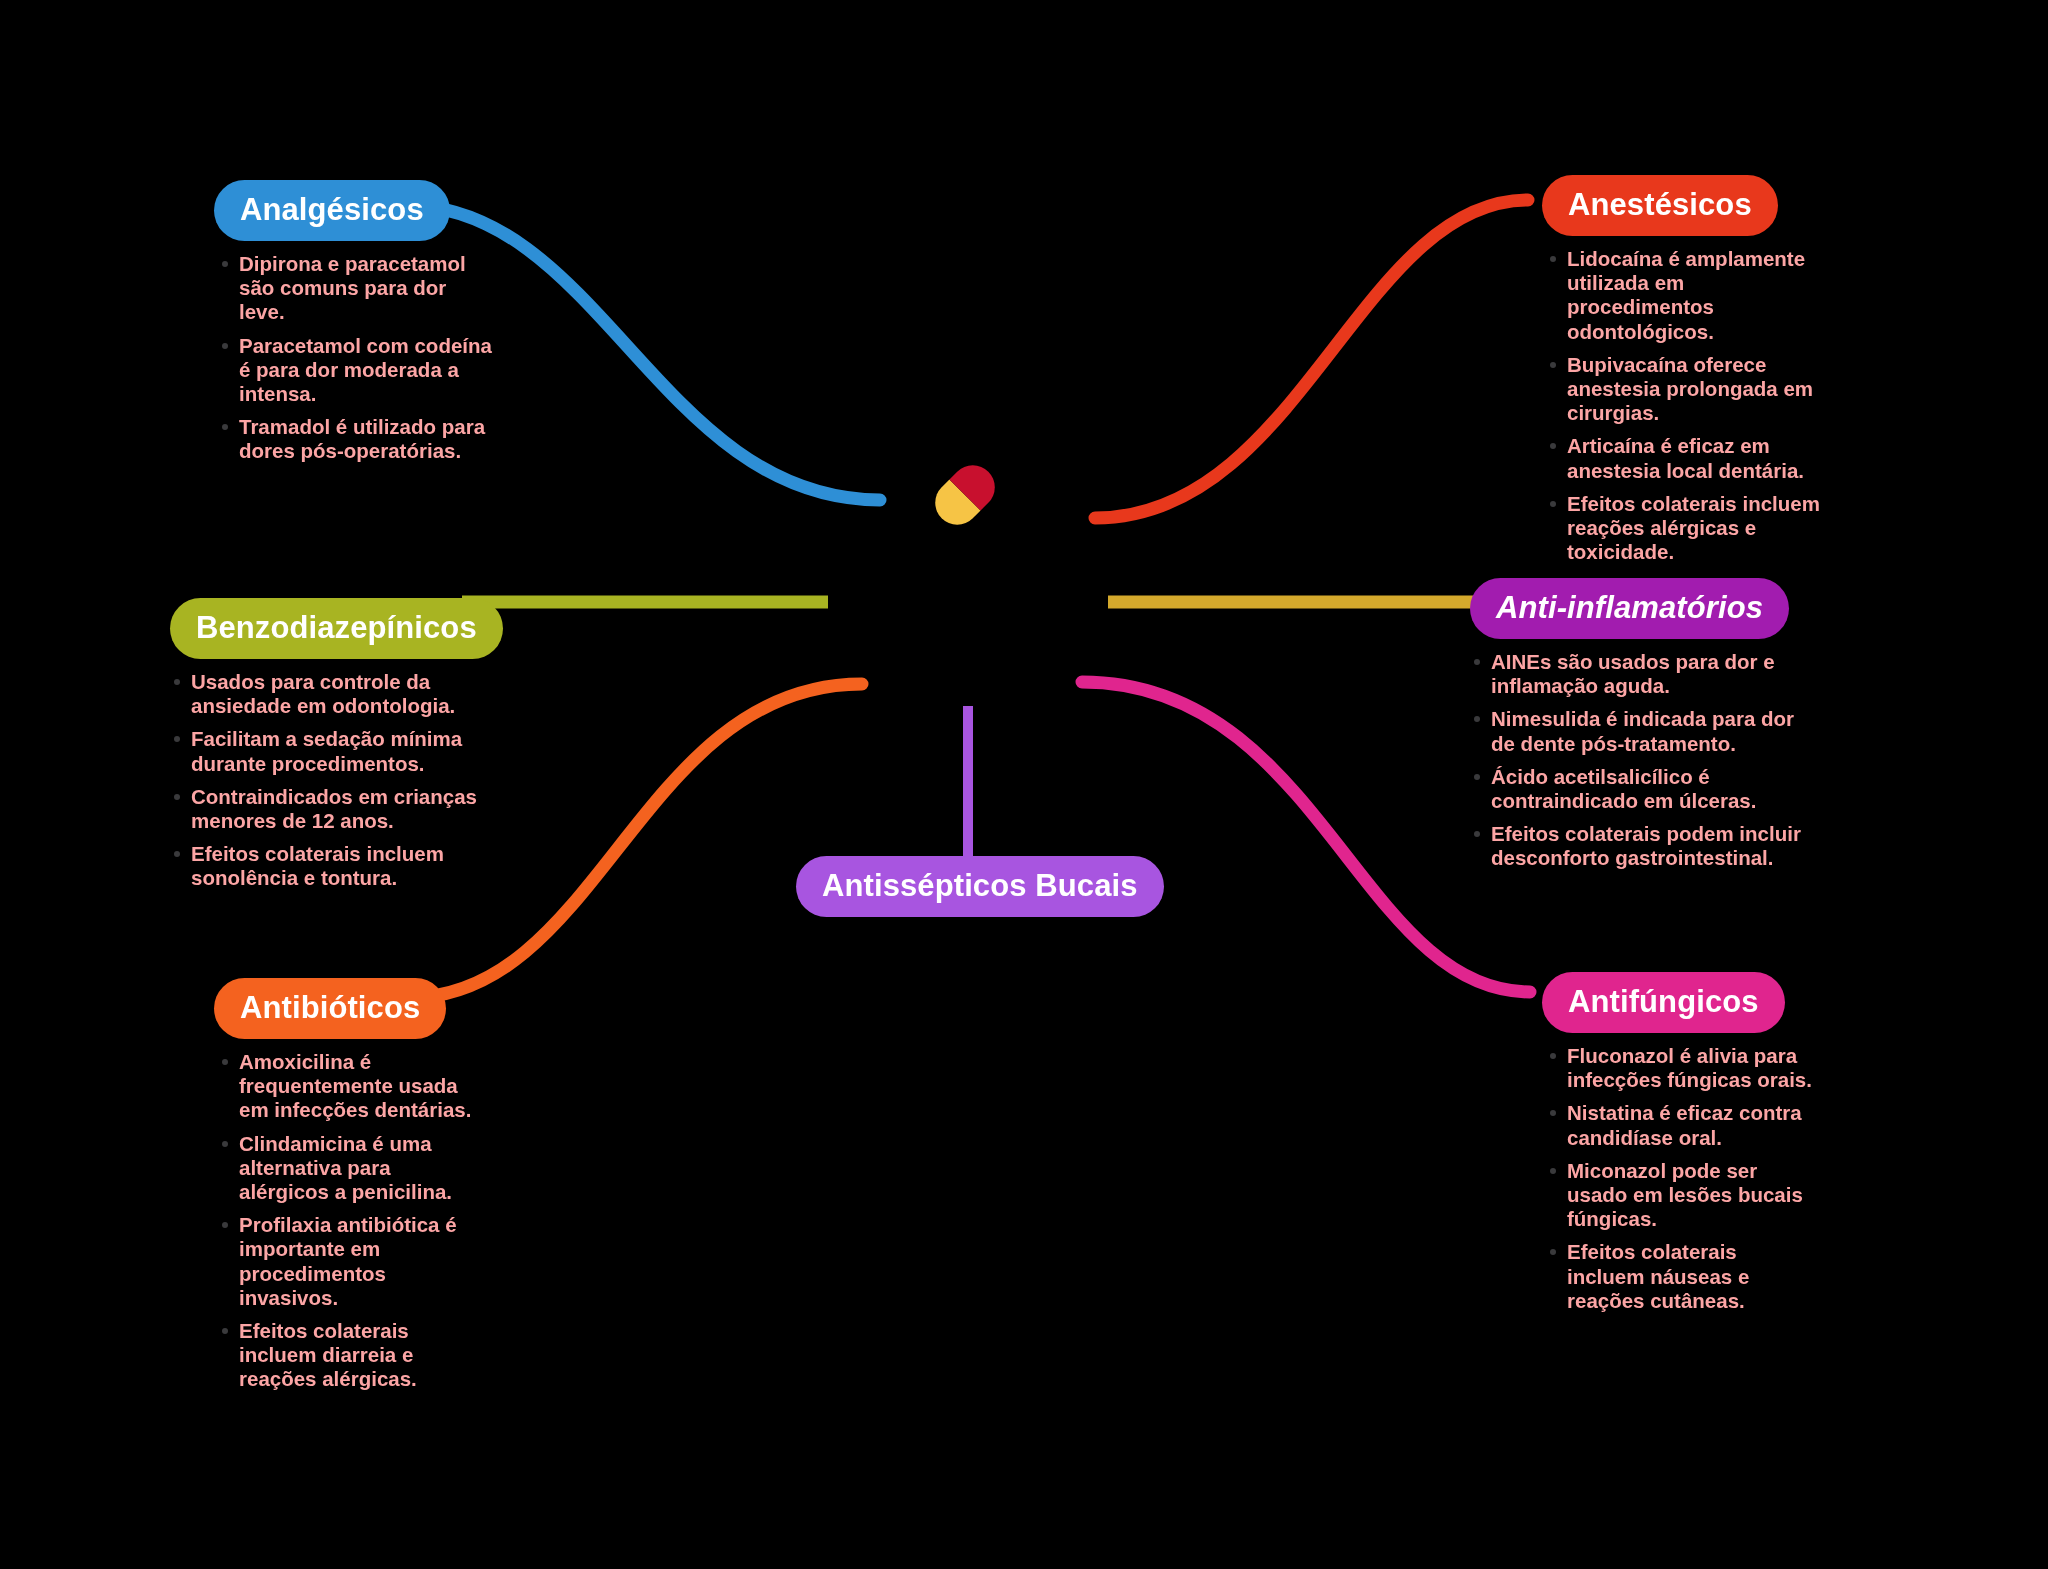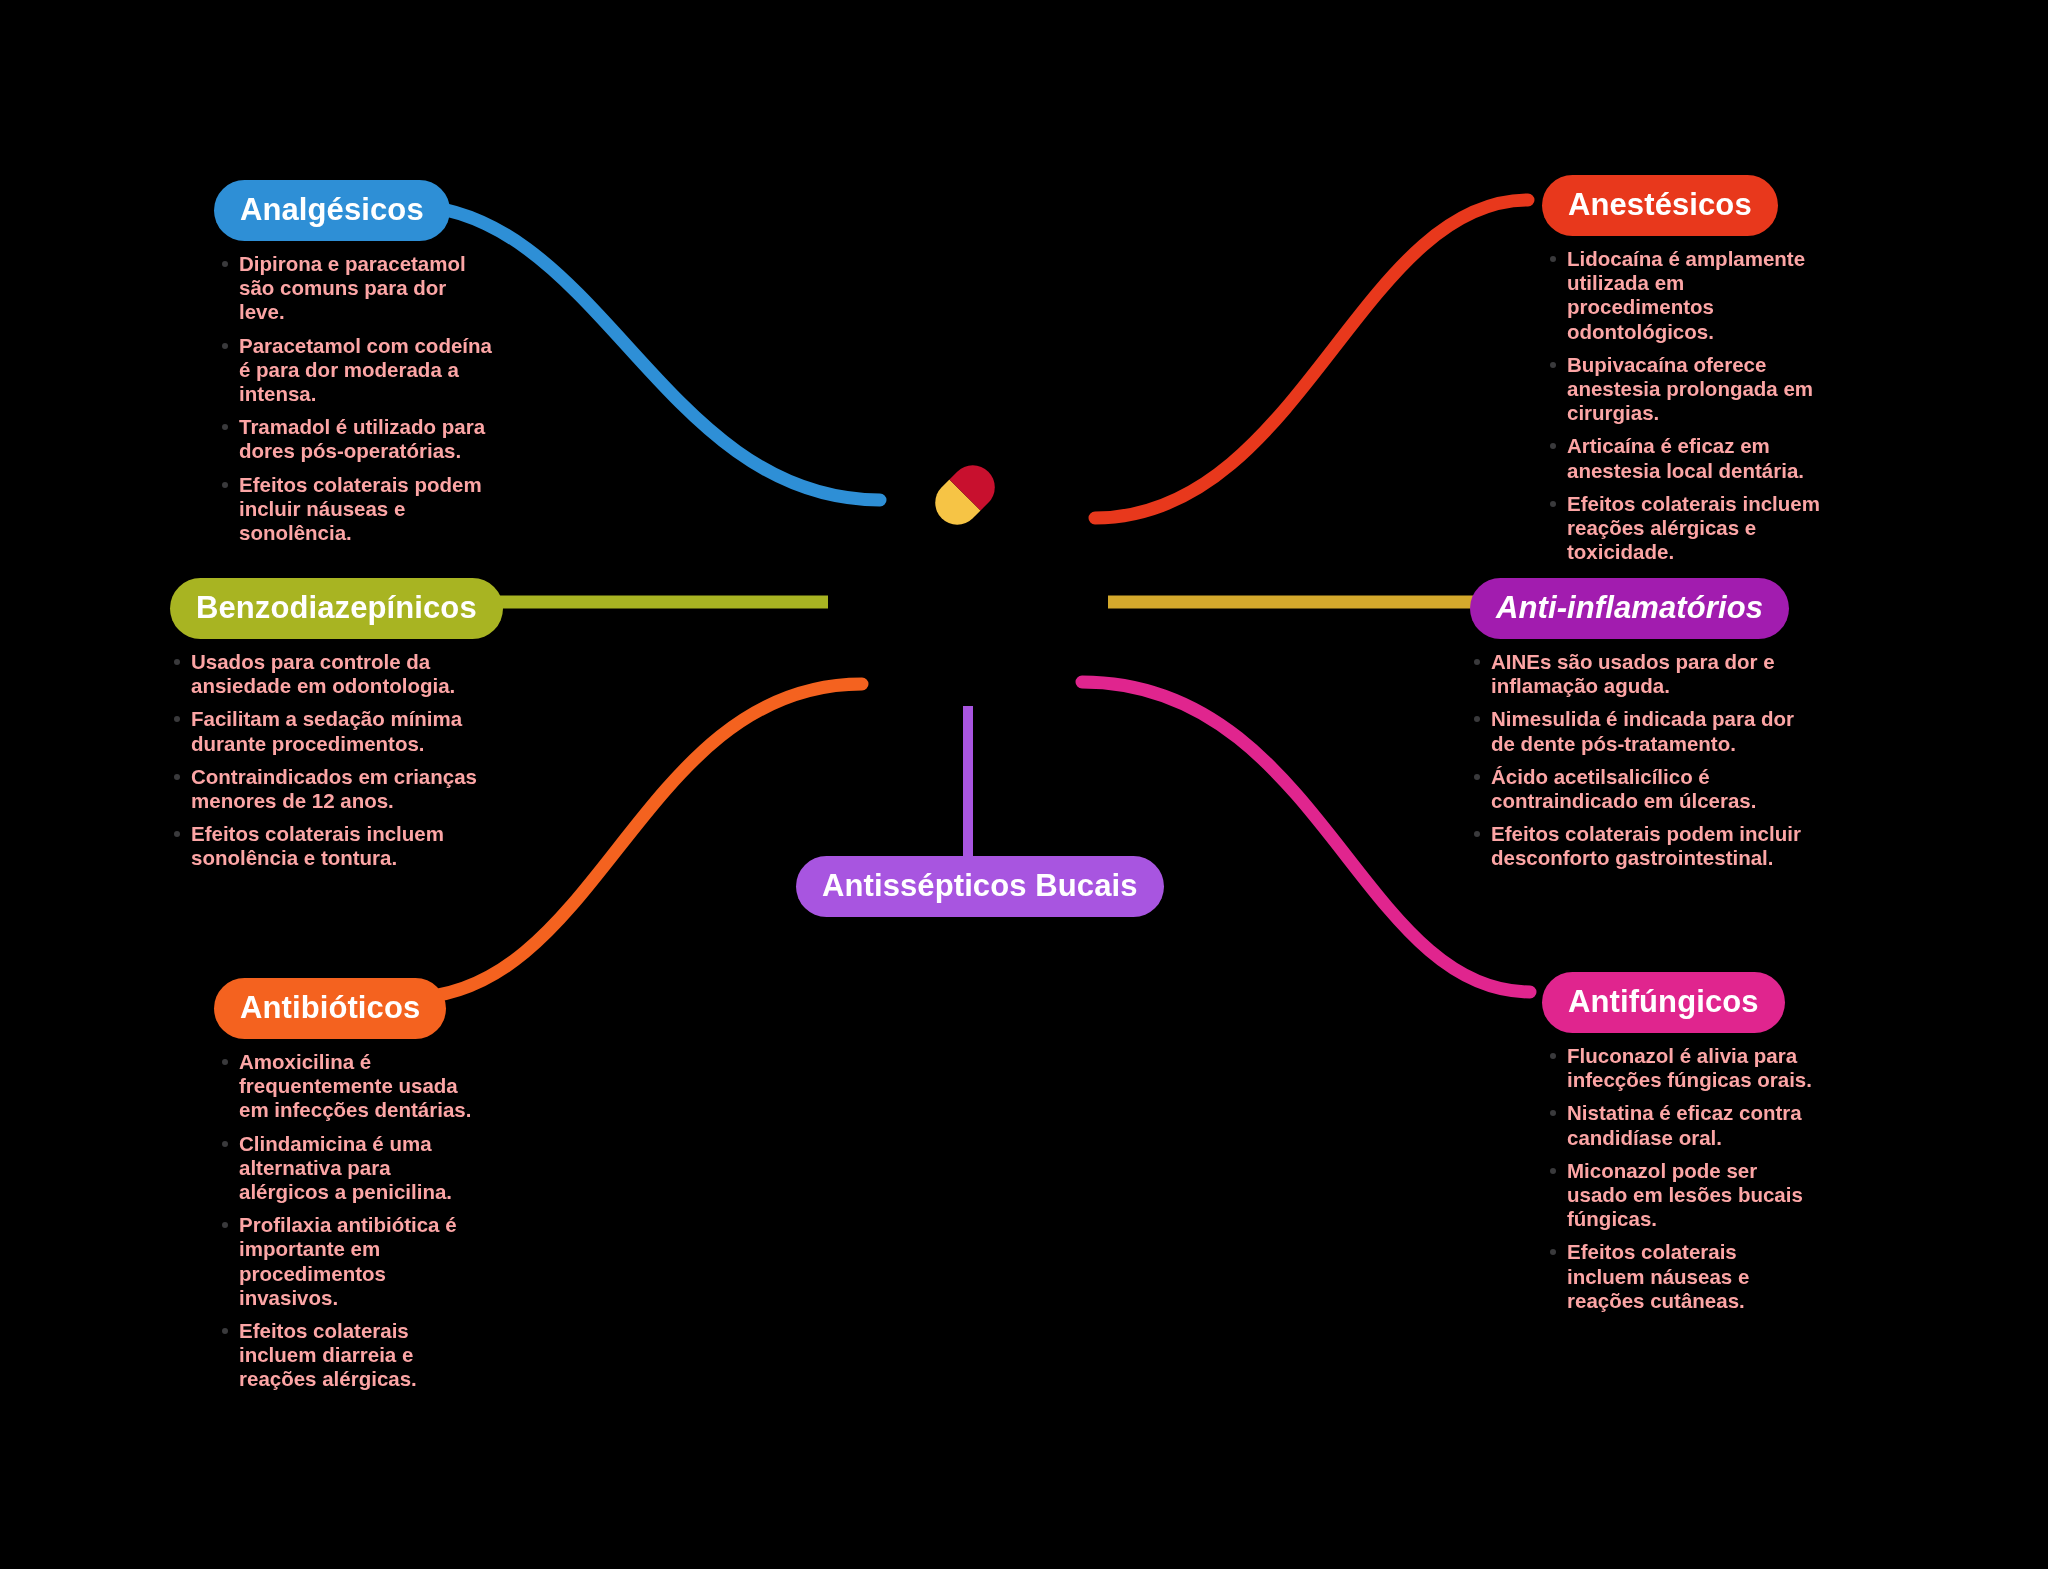--- a/index.html
+++ b/index.html
@@ -47,21 +47,21 @@
     left: 4px; top: 9px;
     width: 6px; height: 6px;
     border-radius: 50%;
     background: #3a3a3c;
   }
   ul.items.rt li { }
 
   
   #b-analgesicos   { left: 196px; top: 180px; width: 300px; }
   #b-anestesicos   { left: 1528px; top: 175px; width: 300px; }
-  #b-benzo         { left: 170px; top: 578px; width: 330px; }
+  #b-benzo         { left: 170px; top: 598px; width: 330px; }
   #b-antiinf       { left: 1470px; top: 578px; width: 340px; }
   #b-antibio       { left: 196px; top: 978px; width: 290px; }
   #b-antissep      { left: 790px; top: 856px; width: 340px; }
   #b-antifung      { left: 1528px; top: 972px; width: 290px; }
 
   #b-analgesicos .pill { margin-left: 18px; }
   #b-anestesicos .pill { margin-left: 14px; }
   #b-benzo .pill { margin-left: 0px; }
   #b-antiinf .pill { margin-left: 0px; }
   #b-antibio .pill { margin-left: 18px; }
@@ -109,21 +109,20 @@
       <path d="M 43 21 L 54 21 A 22 22 0 0 1 54 65 L 43 65 Z" fill="#C8102E"></path>
     </g>
   </svg>
 
   <div class="branch" id="b-analgesicos">
     <span class="pill" style="background: rgb(46, 143, 214);">Analgésicos</span>
     <ul class="items">
       <li>Dipirona e paracetamol são comuns para dor leve.</li>
       <li>Paracetamol com codeína é para dor moderada a intensa.</li>
       <li>Tramadol é utilizado para dores pós-operatórias.</li>
-      <li>Efeitos colaterais podem incluir náuseas e sonolência.</li>
     </ul>
   </div>
 
   <div class="branch" id="b-anestesicos">
     <span class="pill" style="background: rgb(232, 56, 28);">Anestésicos</span>
     <ul class="items rt">
       <li>Lidocaína é amplamente utilizada em procedimentos odontológicos.</li>
       <li>Bupivacaína oferece anestesia prolongada em cirurgias.</li>
       <li>Articaína é eficaz em anestesia local dentária.</li>
       <li>Efeitos colaterais incluem reações alérgicas e toxicidade.</li>

